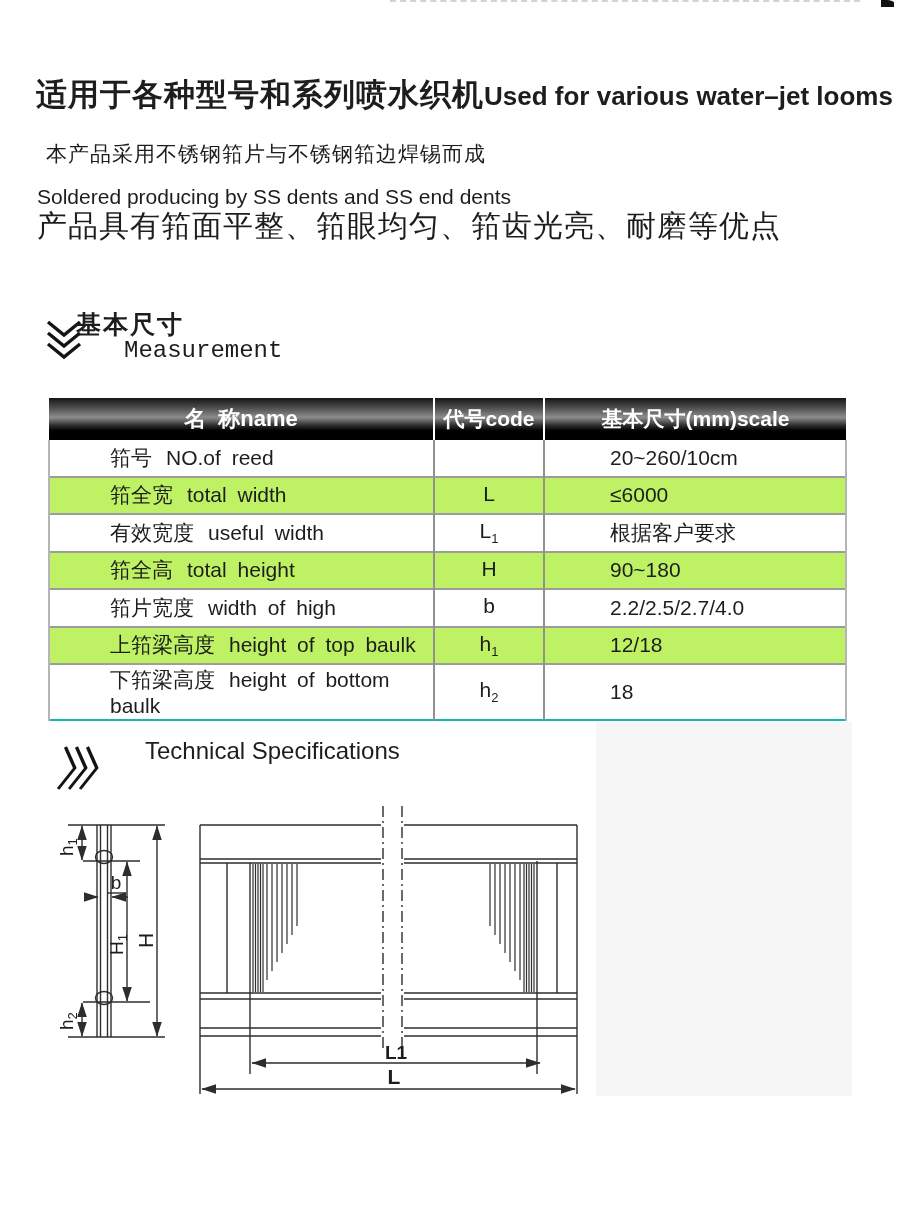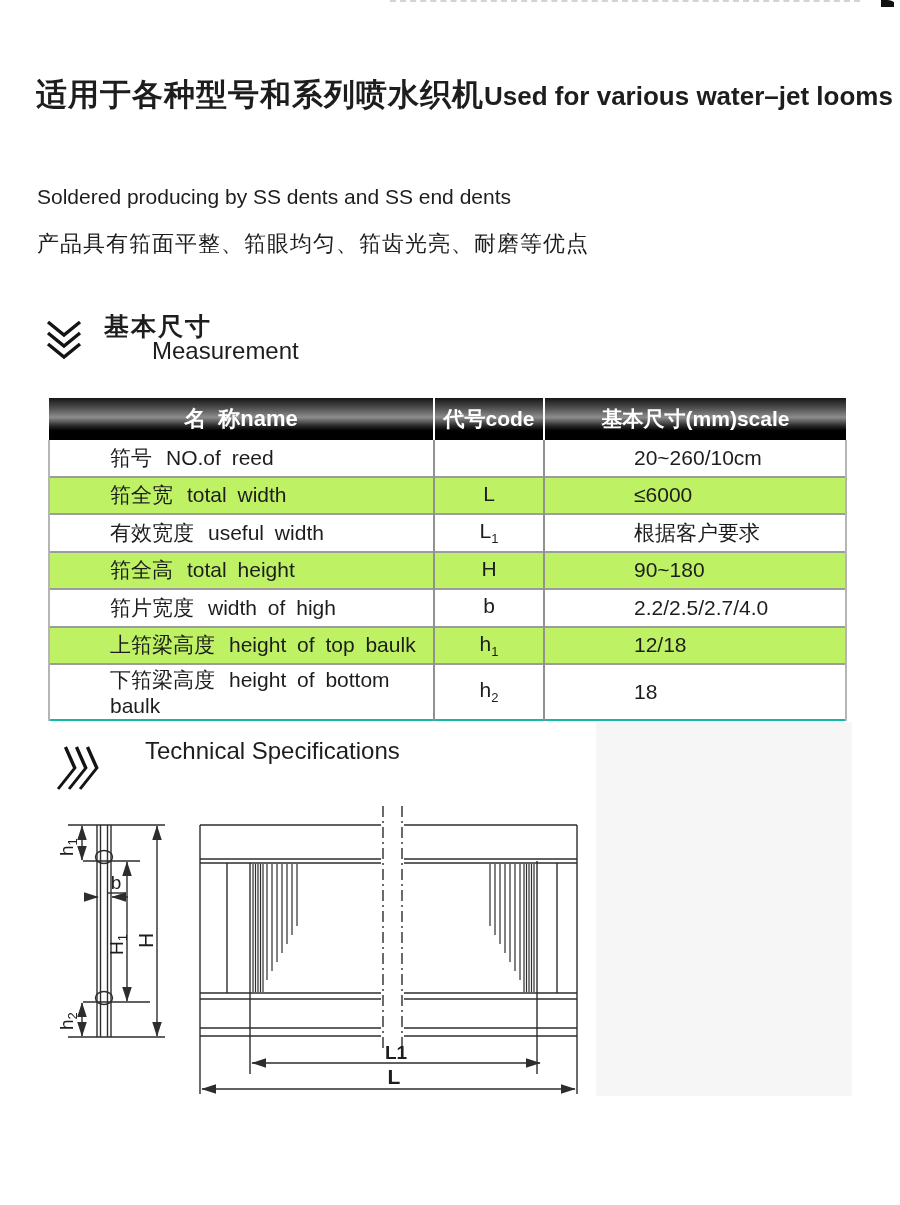--- a/index.html
+++ b/index.html
@@ -8,39 +8,39 @@
   
   .top-dash{position:absolute;left:390px;top:0;width:470px;height:0;border-top:2px dashed #d3d3d3;}
   .corner-mark{position:absolute;left:881px;top:0;width:13px;height:7px;background:#111;}
   
   .title{position:absolute;left:36px;top:74px;white-space:nowrap;}
   .title .zh{font-size:31px;font-weight:bold;letter-spacing:1px;}
   .title .en{font-size:26px;font-weight:bold;letter-spacing:0px;}
   
   .p-zh1{position:absolute;left:46px;top:140px;font-size:21px;letter-spacing:1px;}
   .p-en1{position:absolute;left:37px;top:185px;font-size:21px;}
-  .p-zh2{position:absolute;left:37px;top:229px;font-size:22px;letter-spacing:1px;}
+  .p-zh2{position:absolute;left:37px;top:206px;font-size:30px;letter-spacing:1px;}
   .p-en2{position:absolute;left:37px;top:261px;font-size:21px;}
   
   .section{position:absolute;}
   .sec-icon{position:absolute;}
   .sec-text .zh{font-size:25px;font-weight:bold;letter-spacing:2px;line-height:27px;}
   .sec-text .en{font-size:24px;line-height:22px;margin-left:48px;}
   
   table.spec{position:absolute;left:48px;top:398px;width:797px;border-collapse:collapse;table-layout:fixed;}
   table.spec col.c1{width:385px;} table.spec col.c2{width:110px;} table.spec col.c3{width:302px;}
   table.spec thead th{
      height:40px;color:#fff;font-weight:bold;text-align:center;white-space:pre;
      background:linear-gradient(180deg,#161616 0%,#4a4a4a 22%,#8d8d8d 46%,#2a2a2a 66%,#000 78%,#000 100%);
      border-left:2px solid #fff;font-size:21px;}
   table.spec thead th:first-child{border-left:none;font-size:22px;}
   table.spec tbody td{height:33.5px;font-size:21px;
      border-top:2px solid #9c9c9c;border-left:2px solid #919191;}
   table.spec tbody tr td:first-child{border-left:2px solid #b5b5b5;padding-left:60px;}
-  table.spec tbody tr td:last-child{border-right:2px solid #b5b5b5;padding-left:89px;}
+  table.spec tbody tr td:last-child{border-right:2px solid #b5b5b5;padding-left:65px;}
   table.spec tbody tr:first-child td{border-top:none;}
   table.spec{border-bottom:2px solid #14b8a6;}
   table.spec tbody tr.alt{background:#bef264;}
   td.code{text-align:center;font-size:21px;}
   .sub{font-size:13px;vertical-align:sub;}
   .name-en{margin-left:14px;word-spacing:5px;}
   
   .gray-panel{position:absolute;left:596px;top:722px;width:256px;height:374px;background:#f6f6f6;}
   
   .diagram{position:absolute;left:0;top:790px;}
@@ -51,31 +51,32 @@
 
 <div class="page">
 
   <div class="top-dash"></div>
   <div class="corner-mark"></div>
 
   <div class="title">
     <span class="zh">适用于各种型号和系列喷水织机</span><span class="en">Used for various water–jet looms</span>
   </div>
 
+  <div class="p-zh1">本产品采用不锈钢筘片与不锈钢筘边焊锡而成</div>
   <div class="p-en1">Soldered producing by SS dents and SS end dents</div>
   <div class="p-zh2">产品具有筘面平整、筘眼均匀、筘齿光亮、耐磨等优点</div>
 
   <svg class="sec-icon" style="left:45px;top:320px;" width="38" height="50" viewBox="0 0 38 50">
     <g fill="none" stroke="#141414" stroke-width="3.4">
       <polyline points="3,2 19,15 35,2"></polyline>
       <polyline points="3,13 19,26 35,13"></polyline>
       <polyline points="3,24 19,37 35,24"></polyline>
     </g>
   </svg>
-  <div class="section sec-text" style="left:104px;top:313px;">
+  <div class="section sec-text" style="left:76px;top:313px;font-family:Liberation Mono, monospace;">
     <div class="zh">基本尺寸</div>
     <div class="en">Measurement</div>
   </div>
 
   <table class="spec">
     <colgroup>
         <col class="c1">
         <col class="c2">
         <col class="c3">
       </colgroup>

